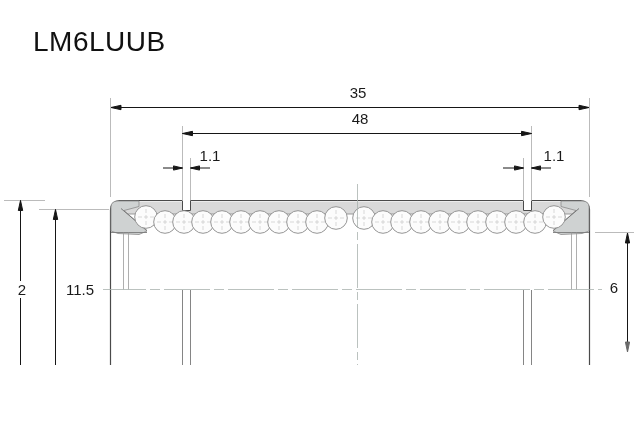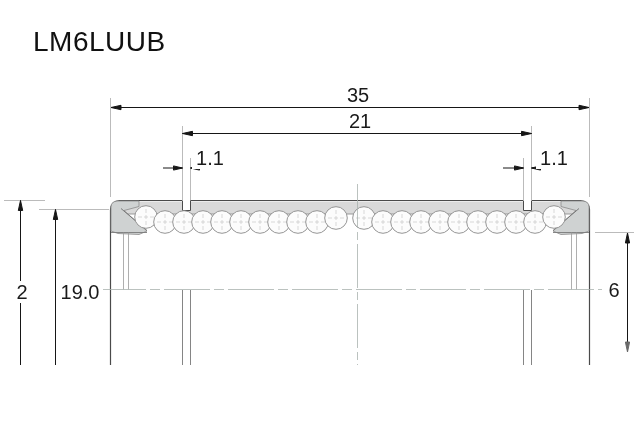--- a/index.html
+++ b/index.html
@@ -1,19 +1,19 @@
 <!DOCTYPE html>
 <html><head>
 <meta charset="utf-8">
 <style>
   html,body{margin:0;padding:0;background:#fff;}
   #canvas{position:relative;width:640px;height:365px;background:#fff;overflow:hidden;
           font-family:"Liberation Sans", sans-serif;}
   #drawing{position:absolute;left:0;top:0;}
-  .lbl{position:absolute;color:#1a1a1a;background:#fff;font-size:20px;line-height:1;
+  .lbl{position:absolute;color:#1a1a1a;background:#fff;font-size:15px;line-height:1;
        text-align:center;padding:1px 2px;white-space:nowrap;}
   .title{position:absolute;color:#111;background:transparent;font-size:28px;line-height:1;
          letter-spacing:0.5px;}
 </style>
 </head>
 <body>
 
 <div id="canvas">
 
   <svg id="drawing" width="640" height="440" viewBox="0 0 640 440">
@@ -195,19 +195,19 @@
         <line x1="627.5" y1="233" x2="627.5" y2="352"></line>
         <polygon points="627.5,233 625.4,243 629.6,243"></polygon>
         <polygon points="627.5,352 625.4,342 629.6,342" fill="#6a6a6a" stroke="#6a6a6a"></polygon>
       </g>
     </g>
   </svg>
 
   <div class="title" style="left:33px;top:28px">LM6LUUB</div>
 
   <div class="lbl" style="left:340px;top:84px;width:32px">35</div>
-  <div class="lbl" style="left:342px;top:110px;width:32px">21</div>
+  <div class="lbl" style="left:342px;top:110px;width:32px">48</div>
   <div class="lbl" style="left:192px;top:147px;width:32px">1.1</div>
   <div class="lbl" style="left:536px;top:147px;width:32px">1.1</div>
   <div class="lbl" style="left:5px;top:281px;width:30px">2</div>
-  <div class="lbl" style="left:57px;top:281px;width:42px">19.0</div>
+  <div class="lbl" style="left:57px;top:281px;width:42px">11.5</div>
   <div class="lbl" style="left:602px;top:279px;width:20px">6</div>
 </div>
 
 </body></html>

